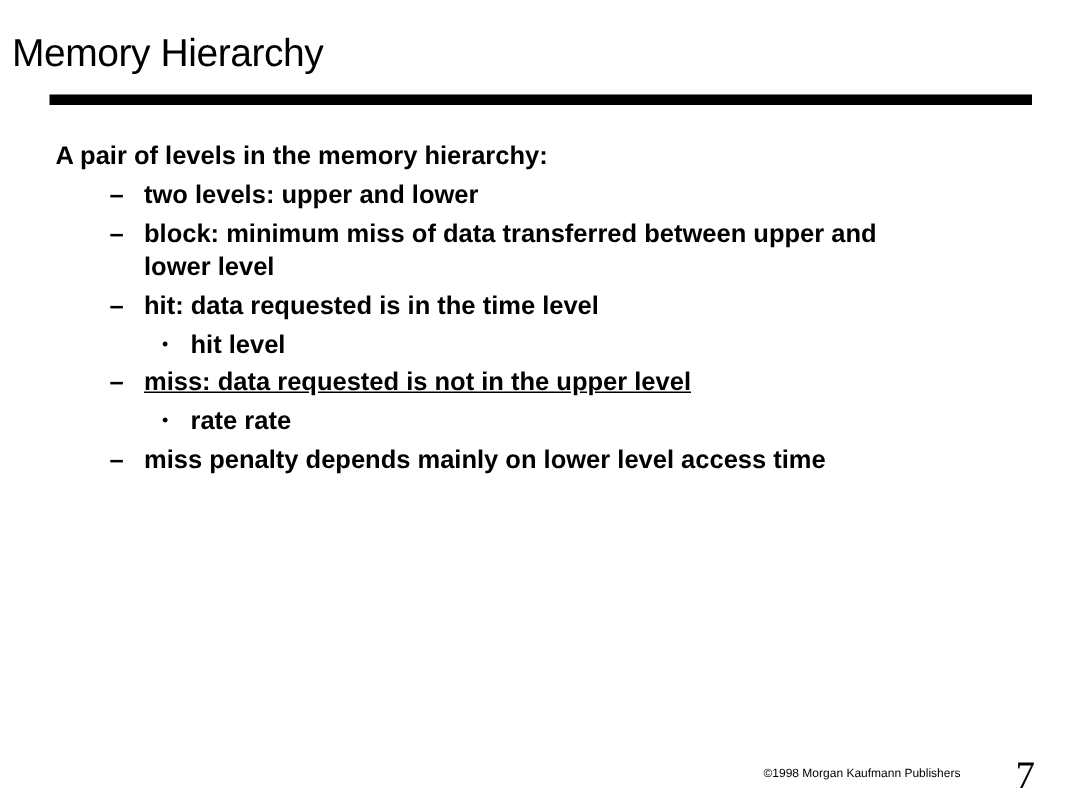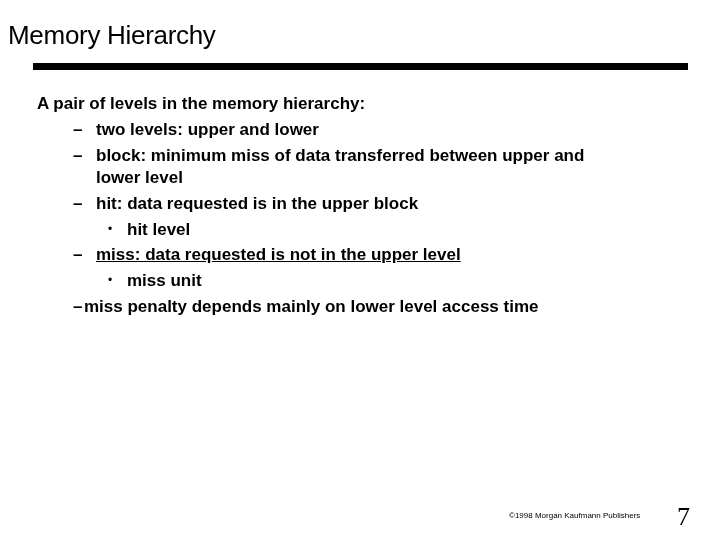--- a/index.html
+++ b/index.html
@@ -22,29 +22,29 @@
   <div class="body-text" style="left:37px; top:94px;">A pair of levels in the memory hierarchy:</div>
 
   <span class="dash" style="left:73px; top:120px;">–</span>
   <div class="body-text" style="left:96px; top:120px;">two levels:  upper and lower</div>
 
   <span class="dash" style="left:73px; top:146px;">–</span>
   <div class="body-text" style="left:96px; top:146px;">block:  minimum miss of data transferred between upper and</div>
   <div class="body-text" style="left:96px; top:168px;">lower level</div>
 
   <span class="dash" style="left:73px; top:194px;">–</span>
-  <div class="body-text" style="left:96px; top:194px;">hit:  data requested is in the upper block</div>
+  <div class="body-text" style="left:96px; top:194px;">hit:  data requested is in the time level</div>
 
   <span class="dot" style="left:108px; top:222px;">•</span>
   <div class="body-text" style="left:127px; top:220px;">hit level</div>
 
   <span class="dash" style="left:73px; top:245px;">–</span>
   <div class="body-text" style="left:96px; top:245px;text-decoration:underline;">miss:  data requested is not in the upper level</div>
 
   <span class="dot" style="left:108px; top:273px;">•</span>
-  <div class="body-text" style="left:127px; top:271px;">miss unit</div>
+  <div class="body-text" style="left:127px; top:271px;">rate rate</div>
 
   <span class="dash" style="left:73px; top:297px;">–</span>
-  <div class="body-text" style="left:84px; top:297px;">miss penalty depends mainly on lower level access time</div>
+  <div class="body-text" style="left:96px; top:297px;">miss penalty depends mainly on lower level access time</div>
 
   <div class="footer">©1998 Morgan Kaufmann Publishers</div>
   <div class="pagenum">7</div>
 </div>
 
 </body></html>

